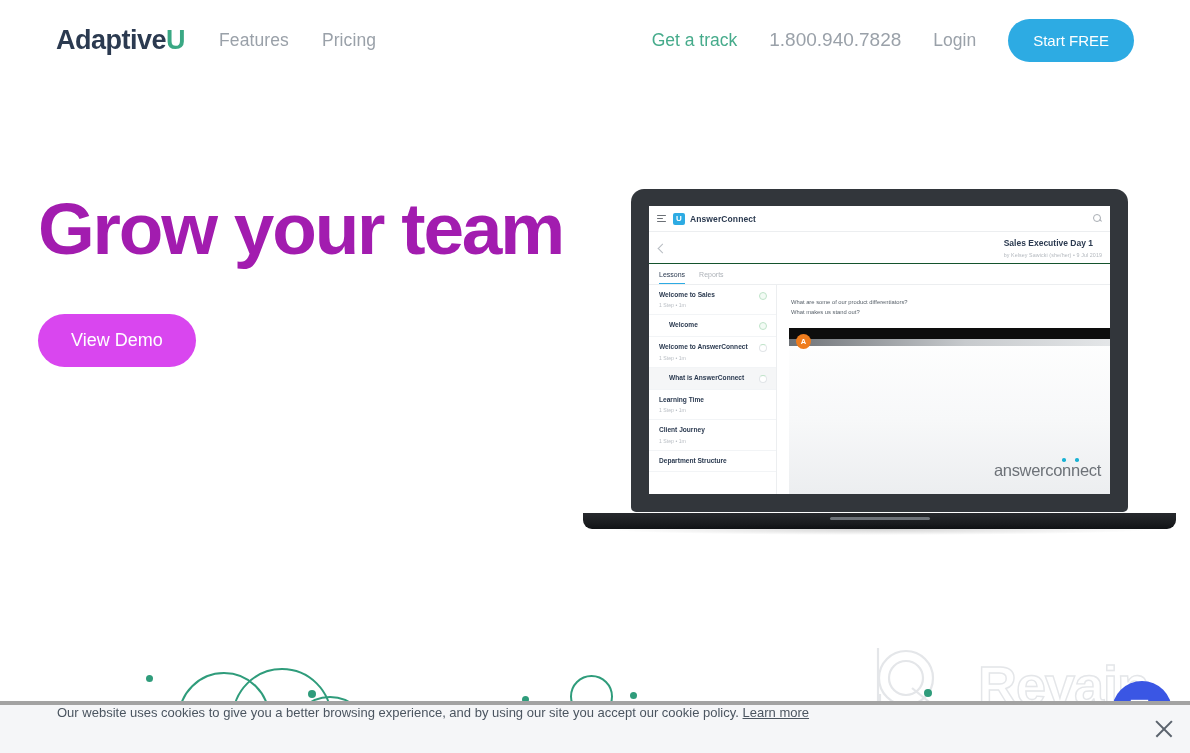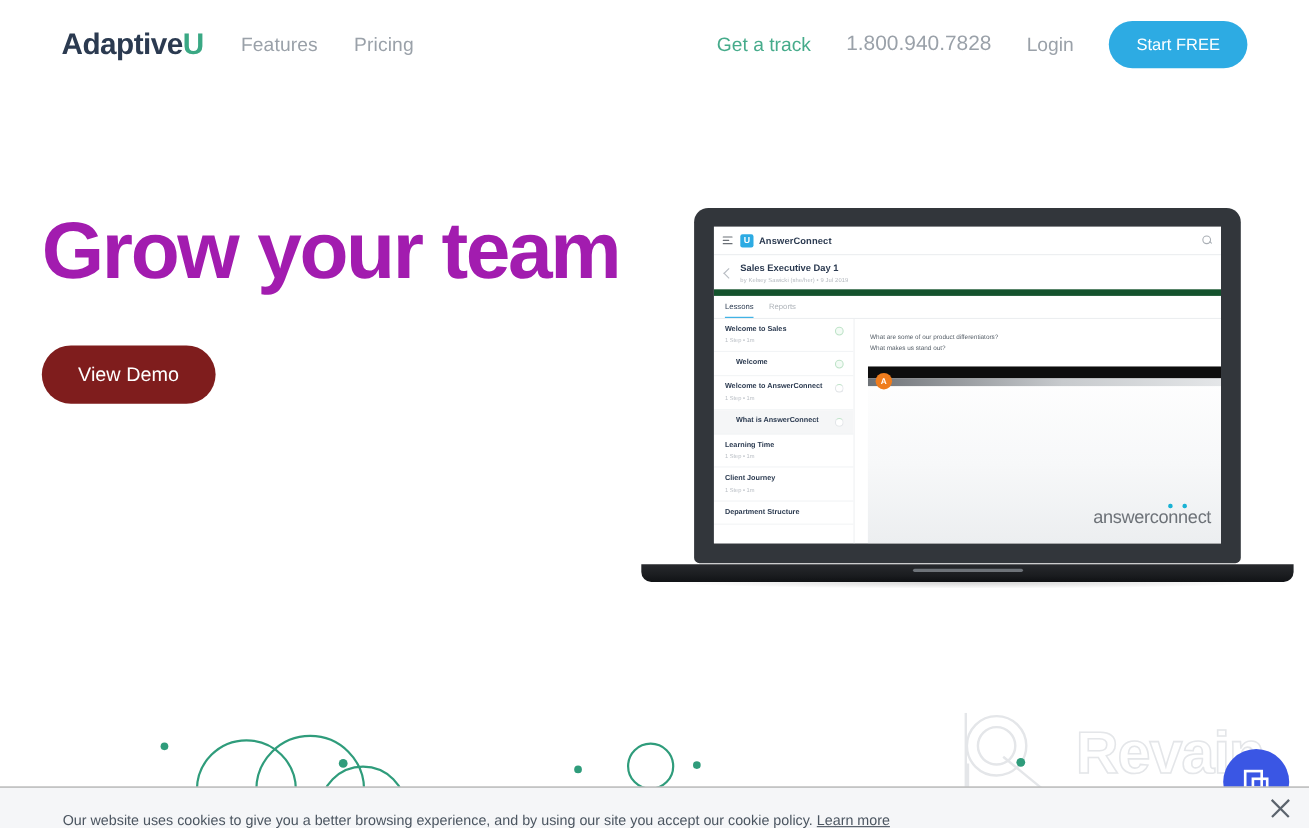--- a/index.html
+++ b/index.html
@@ -52,21 +52,21 @@
     color: #a21caf; line-height: 1.02;
     letter-spacing: -2.2px; white-space: nowrap;
   }
   .hero-sub {
     margin-top: 30px;
     font-size: 19.5px; color: #5b6873;
     line-height: 1.52; max-width: 490px;
   }
   .btn-demo {
     margin-top: 48px;
-    background: #7f1d1d; color: #ffffff;
+    background: #d946ef; color: #ffffff;
     font-size: 18px; font-weight: 500;
     border: none; border-radius: 28px;
     padding: 16px 33px; cursor: pointer;
   }
 
   
   .laptop { position: absolute; left: 583px; top: 189px; width: 593px; height: 340px; }
   .laptop-lid {
     position: absolute; left: 48px; top: 0;
     width: 497px; height: 323px;
@@ -116,21 +116,21 @@
     width: 6px; height: 6px; border: 1.1px solid #a9aeb4; border-radius: 50%;
   }
   .app-search::after {
     content: ""; position: absolute; left: 5.5px; top: 5.5px;
     width: 3.3px; height: 1.1px; background: #a9aeb4;
     transform: rotate(45deg); border-radius: 1px;
   }
 
   .app-course {
     padding: 6px 8px 5px 8px; display: flex; align-items: flex-start;
-    border-bottom: 6px solid #14532d; flex: none;
+    border-bottom: 1px solid #14532d; flex: none; justify-content: space-between;
   }
   .chev-back {
     width: 7px; height: 7px; border-left: 1.3px solid #b7bcc2;
     border-bottom: 1.3px solid #b7bcc2; transform: rotate(45deg);
     margin: 7px 7px 0 2px; flex: none;
   }
   .course-title { font-size: 8.5px; color: #2b3a50; font-weight: 600; }
   .course-meta { font-size: 5.3px; color: #b3b8be; margin-top: 3.5px; letter-spacing: .1px; }
 
   .app-tabs {
@@ -200,23 +200,23 @@
   .chat-widget {
     position: absolute; right: 18px; bottom: 12px;
     width: 60px; height: 60px; border-radius: 50%;
     background: #3a56e4; cursor: pointer; z-index: 30;
     display: flex; align-items: center; justify-content: center;
   }
 
   
   .cookiebar {
     position: absolute; left: 0; bottom: 0;
-    width: 1190px; height: 38px;
-    background: #f5f6f8; border-top: 1px solid #a3a3a3;
-    display: flex; align-items: flex-end; z-index: 40;
+    width: 1190px; height: 52px;
+    background: #f5f6f8; border-top: 4px solid #a3a3a3;
+    display: flex; align-items: flex-start; z-index: 40;
   }
   .cookie-text { margin-left: 57px; font-size: 13px; color: #4b5560; }
   .cookie-link { color: #4b5560; text-decoration: underline; cursor: pointer; }
   .cookie-close {
     position: absolute; right: 14px; top: 50%; transform: translateY(-50%);
     width: 24px; height: 24px; cursor: pointer;
   }
   .cookie-close::before, .cookie-close::after {
     content: ""; position: absolute; left: 1px; top: 11px;
     width: 22px; height: 1.6px; background: #5b636d;

